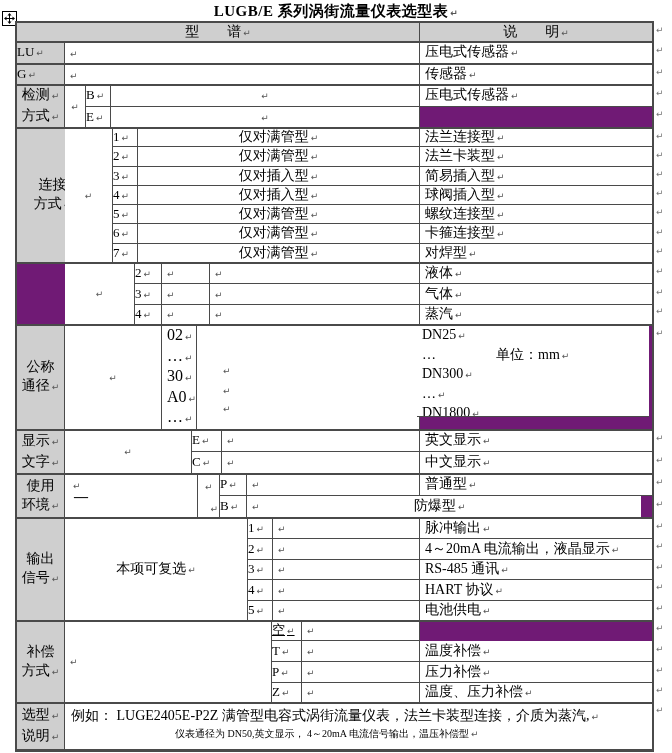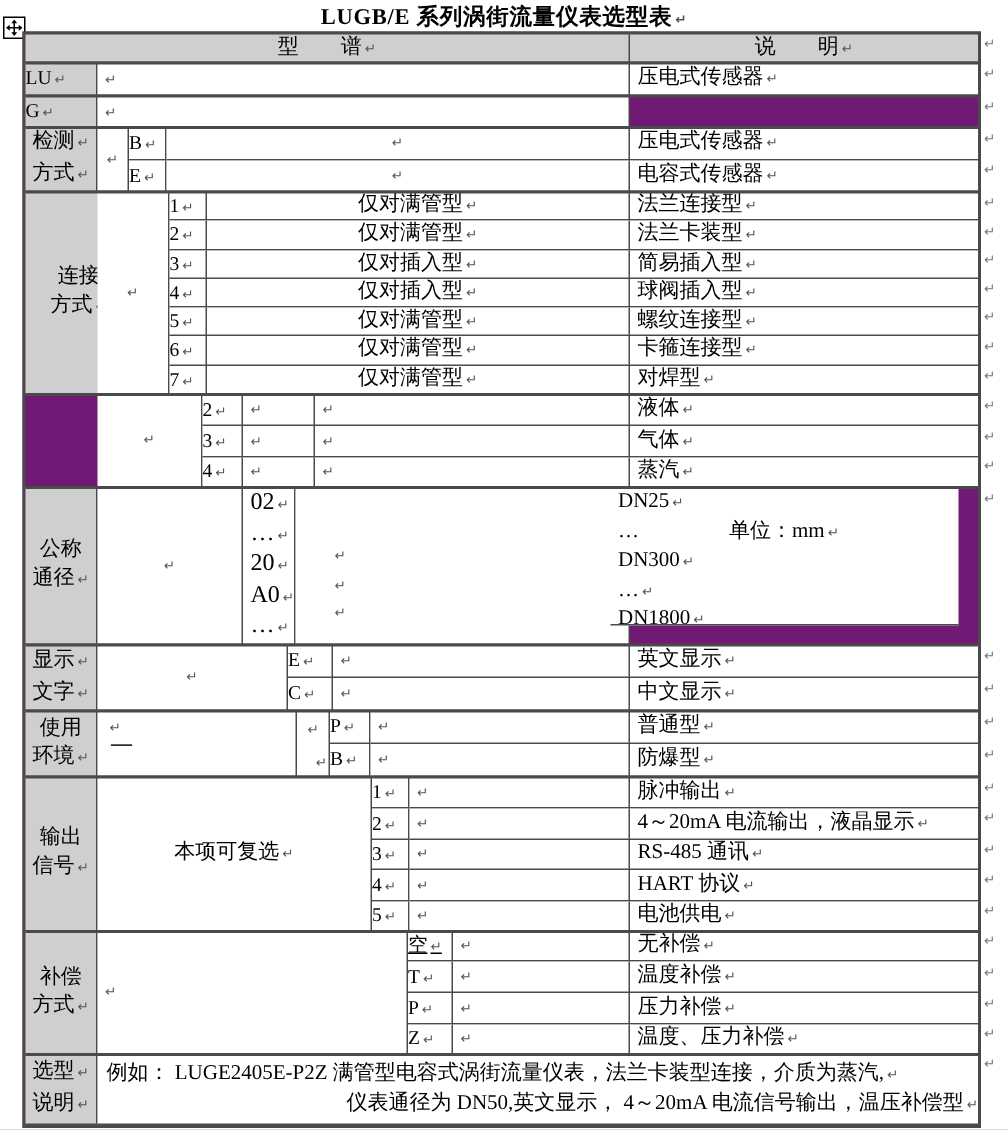--- a/index.html
+++ b/index.html
@@ -30,21 +30,21 @@
   .rowend{position:absolute;font-size:9px;color:#777;font-family:"DejaVu Sans",sans-serif;z-index:6;}
   .rowend::after{content:"↵";}
   .dash{font-weight:bold;letter-spacing:-1px;}
   .und{text-decoration:underline;}
   .codelines{font-size:16px;line-height:17.5px;padding:1px 0 0 5px;}
   .desclines{font-size:14px;line-height:17.5px;padding:1px 0 0 5px;}
   .unit{display:inline-block;margin-left:60px;}
   .handle{position:absolute;left:2px;top:11px;width:13px;height:13px;background:#fff;
           border:1px solid #000;display:flex;align-items:center;justify-content:center;}
   .exline1{padding:4px 0 0 6px;font-size:14px;}
-  .exline2{padding:2px 0 0 110px;font-size:14px;text-align:right;}
+  .exline2{padding:2px 0 0 110px;font-size:10px;}
   .note{font-size:14px;}
 </style>
 </head>
 <body>
 
 <div class="page">
 
   <div class="handle">
     <svg width="11" height="11" viewBox="0 0 11 11">
       <g stroke="#000" stroke-width="1">
@@ -76,20 +76,23 @@
       </div>
     <div class="cell topl" style="left:48px;top:19px;width:355px;height:22px"><span class="mark"></span></div>
     <div class="cell desc noR" style="left:403px;top:19px;width:232px;height:22px">
         <span class="pm">压电式传感器</span>
       </div>
 
     <div class="cell grey code" style="left:0;top:41px;width:48px;height:21px">
         <span class="pm">G</span>
       </div>
     <div class="cell topl" style="left:48px;top:41px;width:355px;height:21px"><span class="mark"></span></div>
+    <div class="cell desc noR" style="left:403px;top:41px;width:232px;height:21px">
+        <span class="pm">传感器</span>
+      </div>
 
     <div class="cell grey lbl" style="left:0;top:62px;width:48px;height:43px">
       <span class="pm">检测</span>
         <span class="pm">方式</span>
     </div>
     <div class="cell ctr" style="left:48px;top:62px;width:21px;height:43px">
         <span class="mark"></span>
       </div>
     <div class="cell code" style="left:69px;top:62px;width:25px;height:22px">
         <span class="pm">B</span>
@@ -99,23 +102,20 @@
       </div>
     <div class="cell ctr" style="left:94px;top:62px;width:309px;height:22px">
         <span class="mark"></span>
       </div>
     <div class="cell ctr" style="left:94px;top:84px;width:309px;height:21px">
         <span class="mark"></span>
       </div>
     <div class="cell desc noR" style="left:403px;top:62px;width:232px;height:22px">
         <span class="pm">压电式传感器</span>
       </div>
-    <div class="cell desc noR" style="left:403px;top:84px;width:232px;height:21px">
-        <span class="pm">电容式传感器</span>
-      </div>
 
     <div class="cell grey lbl" style="left:0;top:105px;width:72px;height:135px">
       <span>连接</span>
         <span class="pm">方式</span>
     </div>
     <div class="cell ctr" style="left:48px;top:105px;width:48px;height:135px">
         <span class="mark"></span>
       </div>
     <div class="cell code" style="left:96px;top:105px;width:25px;height:19px">
         <span class="pm">1</span>
@@ -224,31 +224,31 @@
     <div class="cell grey lbl" style="left:0;top:302px;width:48px;height:105px">
       <span>公称</span>
         <span class="pm">通径</span>
     </div>
     <div class="cell ctr" style="left:48px;top:302px;width:97px;height:105px">
         <span class="mark"></span>
       </div>
     <div class="cell codelines" style="left:145px;top:302px;width:35px;height:105px">
       <div class="pm">02</div>
       <div class="pm">…</div>
-      <div class="pm">20</div>
+      <div class="pm">30</div>
       <div class="pm">A0</div>
       <div class="pm">…</div>
       <div class="pm">A8</div>
     </div>
     <div class="cell" style="left:180px;top:302px;width:223px;height:105px">
       <span class="mark" style="position:absolute;left:26px;top:36px"></span>
       <span class="mark" style="position:absolute;left:26px;top:56px"></span>
       <span class="mark" style="position:absolute;left:26px;top:74px"></span>
     </div>
-    <div class="cell desclines noR" style="left:390px;top:302px;width:232px;height:92px">
+    <div class="cell desclines noR" style="left:400px;top:302px;width:232px;height:92px">
       <div class="pm">DN25</div>
       <div><span>…</span><span class="unit pm">单位：mm</span></div>
       <div class="pm">DN300</div>
       <div class="pm">…</div>
       <div class="pm">DN1800</div>
     </div>
 
     <div class="cell grey lbl" style="left:0;top:407px;width:48px;height:44px">
       <span class="pm">显示</span>
         <span class="pm">文字</span>
@@ -295,21 +295,21 @@
       </div>
     <div class="cell lft" style="left:230px;top:451px;width:173px;height:22px">
         <span class="mark"></span>
       </div>
     <div class="cell lft" style="left:230px;top:473px;width:173px;height:22px">
         <span class="mark"></span>
       </div>
     <div class="cell desc noR" style="left:403px;top:451px;width:232px;height:22px">
         <span class="pm">普通型</span>
       </div>
-    <div class="cell desc noR" style="left:403px;top:473px;width:232px;height:22px">
+    <div class="cell desc noR" style="left:392px;top:473px;width:232px;height:22px">
         <span class="pm">防爆型</span>
       </div>
 
     <div class="cell grey lbl" style="left:0;top:495px;width:48px;height:103px">
       <span>输出</span>
         <span class="pm">信号</span>
     </div>
     <div class="cell ctr" style="left:48px;top:495px;width:183px;height:103px">
         <span class="pm">本项可复选</span>
       </div>
@@ -382,23 +382,20 @@
         <span class="mark"></span>
       </div>
     <div class="cell lft" style="left:285px;top:618px;width:118px;height:21px">
         <span class="mark"></span>
       </div>
     <div class="cell lft" style="left:285px;top:639px;width:118px;height:21px">
         <span class="mark"></span>
       </div>
     <div class="cell lft" style="left:285px;top:660px;width:118px;height:20px">
         <span class="mark"></span>
-      </div>
-    <div class="cell desc noR" style="left:403px;top:598px;width:232px;height:20px">
-        <span class="pm">无补偿</span>
       </div>
     <div class="cell desc noR" style="left:403px;top:618px;width:232px;height:21px">
         <span class="pm">温度补偿</span>
       </div>
     <div class="cell desc noR" style="left:403px;top:639px;width:232px;height:21px">
         <span class="pm">压力补偿</span>
       </div>
     <div class="cell desc noR" style="left:403px;top:660px;width:232px;height:20px">
         <span class="pm">温度、压力补偿</span>
       </div>

